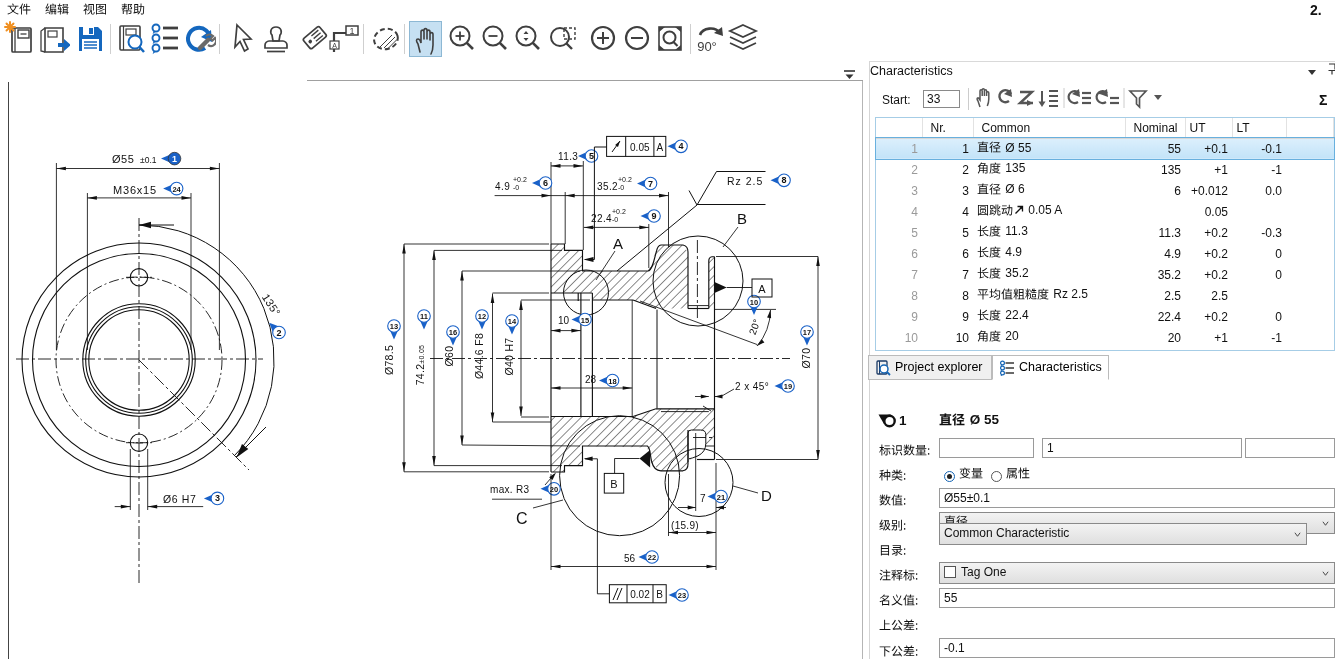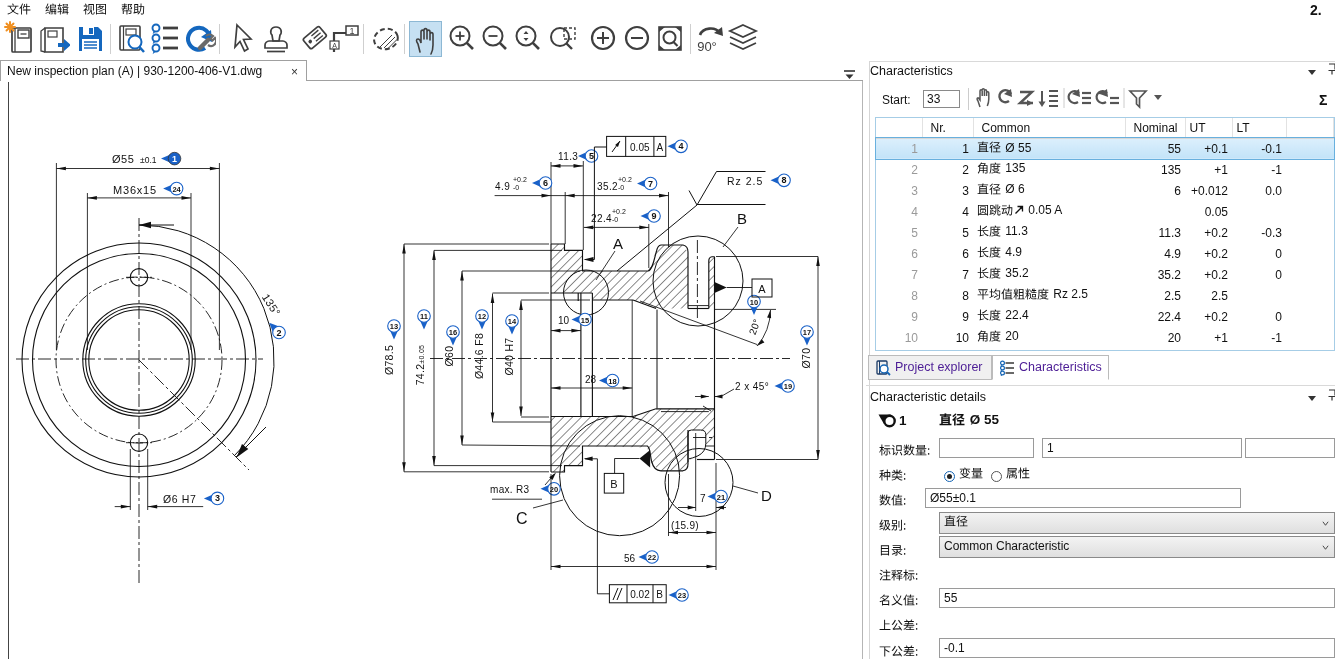--- a/index.html
+++ b/index.html
@@ -28,21 +28,21 @@
 table.chars col.g3 { width:60px; } table.chars col.g4 { width:47px; } table.chars col.g5 { width:54px; }
 table.chars th { font-weight:normal; text-align:left; border-right:1px solid #e2e2e2; border-bottom:1px solid #d8d8d8; height:20px; padding:0 4px; color:#111; }
 table.chars td { height:21px; padding:0 4px; color:#111; white-space:nowrap; overflow:hidden; }
 table.chars td.c0 { color:#9a9a9a; text-align:right; }
 table.chars td.c1 { text-align:right; }
 table.chars td.c3, table.chars td.c4, table.chars td.c5 { text-align:right; }
 table.chars tr.sel td { background:linear-gradient(#dceffc,#c2e3f8); }
 table.chars tr.sel { outline:1px solid #68b0de; }
 .tframe { position:absolute; left:9px; top:117px; width:460px; height:234px; border:1px solid #a6cde6; }
 .btabs { position:absolute; left:0; top:355px; height:25px; width:469px; font-size:12.5px; }
-.btab { position:absolute; top:0; height:25px; border:1px solid #bbb; padding:4px 8px 0 26px; color:#4c1d95; white-space:nowrap; }
+.btab { position:absolute; top:0; height:25px; border:1px solid #bbb; padding:4px 8px 0 26px; color:#000000; white-space:nowrap; }
 .btab.on { background:#fff; border-bottom:1px solid #fff; }
 .btab.off { background:#f0f0f0; }
 .dethead { position:absolute; left:0; top:385px; width:469px; border-top:1px solid #d9d9d9; height:25px; }
 .drow { position:absolute; color:#111; }
 .din { position:absolute; border:1px solid #9a9a9a; background:#fff; font-size:12px; color:#111; padding:1.5px 4px; height:20px; }
 .dsel { position:absolute; border:1px solid #8a8a8a; background:linear-gradient(#f3f3f3,#dfdfdf); font-size:12px; color:#111; padding:1.5px 4px; height:22px; }
 .chev { position:absolute; right:5px; top:7px; width:7px; height:7px; }
 .radio { display:inline-block; width:11px; height:11px; border:1px solid #555; border-radius:50%; vertical-align:-1.5px; margin-right:4px; background:#fff; }
 .radio.on { border:1px solid #1464b4; }
 .radio.on:after { content:""; display:block; width:5px; height:5px; margin:2px; border-radius:50%; background:#222; }
@@ -210,21 +210,20 @@
       </svg></div>
 <div class="tbtn" style="left:727px"><svg width="32" height="36" viewBox="0 0 32 36">
         <g fill="none" stroke="#3f3f3f" stroke-width="1.8">
           <path d="M16,4 L29,10 16,16 3,10 Z"></path>
           <path d="M3,16 l13,6 13,-6"></path>
           <path d="M3,22 l13,6 13,-6"></path>
         </g>
       </svg></div>
 </div>
 <div class="tabbar">
-  <div class="tab">New inspection plan (A) | 930-1200-406-V1.dwg<span class="x">×</span></div>
   <div class="tabline"></div>
 </div>
 <div class="dockbtn"><svg width="13" height="12" viewBox="0 0 13 12">
       <line x1="1" y1="2" x2="12" y2="2" stroke="#333" stroke-width="1.6"></line>
       <polygon points="2.5,5.5 10.5,5.5 6.5,10" fill="#333"></polygon>
     </svg></div>
 <div class="ver">2.</div>
 <div class="drawwrap">
 <svg width="863" height="578" viewBox="0 81 863 578" font-family="Liberation Sans, sans-serif">
 <defs>
@@ -776,27 +775,20 @@
             <polygon points="2.2,9.4 1.4,11.6 3.2,10.3"></polygon>
             <polygon points="2.2,14.4 1.4,16.6 3.2,15.3"></polygon>
           </g>
         <g stroke="#444" stroke-width="1.6">
             <line x1="6.5" y1="3" x2="15" y2="3"></line>
             <line x1="6.5" y1="8" x2="15" y2="8"></line>
             <line x1="6.5" y1="13" x2="15" y2="13"></line>
           </g>
       </svg>Characteristics</div>
   </div>
-  <div class="dethead">
-    <div class="phead" style="top:4px">Characteristic details</div>
-    <div class="parrow" style="left:442px;top:10px"></div>
-    <div class="ppin" style="left:462px;top:3px"><svg width="10" height="12" viewBox="0 0 10 12">
-          <path d="M1,1 h6 v5 h1.5 v1.5 h-8 M4,7.5 v4" stroke="#333" stroke-width="1.2" fill="none"></path>
-        </svg></div>
-  </div>
   <svg style="position:absolute;left:12px;top:412px" width="19" height="17" viewBox="0 0 19 17">
     <polygon points="0.5,2.5 13,2.5 6,12" fill="#111"></polygon>
     <circle cx="11.5" cy="9" r="5.2" fill="#fff" stroke="#111" stroke-width="2.4"></circle>
   </svg>
   <div class="drow" style="left:33px;top:413px;font-weight:bold;font-size:13.5px">1</div>
   <div class="drow" style="left:73px;top:412px"><svg style="vertical-align:-5.5px" width="27" height="17" viewBox="0 0 27 17">
         <path transform="translate(0.0,11.4) scale(0.013000,-0.013000)" d="M172 621V48H42V-60H960V48H832V621H525L536 672H934V779H557L567 840L433 853L428 779H67V672H415L407 621ZM288 382H710V332H288ZM288 470V522H710V470ZM288 244H710V191H288ZM288 48V103H710V48Z" fill="#111"></path>
         <path transform="translate(13.0,11.4) scale(0.013000,-0.013000)" d="M239 848C196 782 107 700 29 652C47 627 76 578 88 551C183 612 285 710 352 802ZM392 800V692H727C626 584 462 492 306 444C330 420 362 374 378 345C475 379 573 426 661 485C747 443 849 389 900 351L966 447C918 479 834 522 756 557C823 615 880 681 921 756L835 805L815 800ZM394 337V227H592V44H339V-66H962V44H716V227H907V337ZM264 629C206 531 107 433 19 370C37 341 67 275 75 249C102 271 131 296 159 323V-90H281V459C314 501 343 543 368 585Z" fill="#111"></path>
       </svg><span style="font-weight:bold;font-size:13.5px">&nbsp;Ø 55</span></div>
 <div class="drow" style="left:13px;top:444px"><svg width="52" height="16" viewBox="0 0 52 16">
@@ -819,45 +811,48 @@
         <path transform="translate(12.0,10.6) scale(0.012000,-0.012000)" d="M250 665H747V610H250ZM250 763H747V709H250ZM177 808V565H822V808ZM52 522V465H949V522ZM230 273H462V215H230ZM535 273H777V215H535ZM230 373H462V317H230ZM535 373H777V317H535ZM47 3V-55H955V3H535V61H873V114H535V169H851V420H159V169H462V114H131V61H462V3Z" fill="#111"></path>
       </svg>&nbsp;&nbsp;<span class="radio"></span><svg style="vertical-align:-3px" width="25" height="16" viewBox="0 0 25 16">
         <path transform="translate(0.0,10.6) scale(0.012000,-0.012000)" d="M214 736H811V647H214ZM140 796V504C140 344 131 121 32 -36C51 -43 84 -62 98 -74C200 90 214 334 214 504V587H886V796ZM360 381H537V310H360ZM605 381H787V310H605ZM668 120 698 76 605 73V150H832V-12C832 -22 829 -26 817 -26C805 -27 768 -27 724 -25C731 -41 740 -62 743 -79C806 -79 847 -79 871 -70C896 -60 902 -45 902 -12V204H605V261H858V429H605V488C694 495 778 505 843 517L798 563C678 540 453 527 271 524C278 511 285 489 287 475C366 475 453 478 537 483V429H292V261H537V204H252V-81H321V150H537V71L361 65L365 8C463 12 596 19 729 26L755 -22L802 -4C784 32 746 91 713 134Z" fill="#111"></path>
         <path transform="translate(12.0,10.6) scale(0.012000,-0.012000)" d="M172 840V-79H247V840ZM80 650C73 569 55 459 28 392L87 372C113 445 131 560 137 642ZM254 656C283 601 313 528 323 483L379 512C368 554 337 625 307 679ZM334 27V-44H949V27H697V278H903V348H697V556H925V628H697V836H621V628H497C510 677 522 730 532 782L459 794C436 658 396 522 338 435C356 427 390 410 405 400C431 443 454 496 474 556H621V348H409V278H621V27Z" fill="#111"></path>
       </svg></div>
 <div class="drow" style="left:13px;top:494px"><svg width="28" height="16" viewBox="0 0 28 16">
         <path transform="translate(0.0,10.6) scale(0.012000,-0.012000)" d="M443 821C425 782 393 723 368 688L417 664C443 697 477 747 506 793ZM88 793C114 751 141 696 150 661L207 686C198 722 171 776 143 815ZM410 260C387 208 355 164 317 126C279 145 240 164 203 180C217 204 233 231 247 260ZM110 153C159 134 214 109 264 83C200 37 123 5 41 -14C54 -28 70 -54 77 -72C169 -47 254 -8 326 50C359 30 389 11 412 -6L460 43C437 59 408 77 375 95C428 152 470 222 495 309L454 326L442 323H278L300 375L233 387C226 367 216 345 206 323H70V260H175C154 220 131 183 110 153ZM257 841V654H50V592H234C186 527 109 465 39 435C54 421 71 395 80 378C141 411 207 467 257 526V404H327V540C375 505 436 458 461 435L503 489C479 506 391 562 342 592H531V654H327V841ZM629 832C604 656 559 488 481 383C497 373 526 349 538 337C564 374 586 418 606 467C628 369 657 278 694 199C638 104 560 31 451 -22C465 -37 486 -67 493 -83C595 -28 672 41 731 129C781 44 843 -24 921 -71C933 -52 955 -26 972 -12C888 33 822 106 771 198C824 301 858 426 880 576H948V646H663C677 702 689 761 698 821ZM809 576C793 461 769 361 733 276C695 366 667 468 648 576Z" fill="#111"></path>
         <path transform="translate(12.0,10.6) scale(0.012000,-0.012000)" d="M599 840C596 810 591 774 586 738H329V671H574C568 637 562 605 555 578H382V14H286V-51H958V14H869V578H623C631 605 639 637 646 671H928V738H661L679 835ZM450 14V97H799V14ZM450 379H799V293H450ZM450 435V519H799V435ZM450 239H799V152H450ZM264 839C211 687 124 538 32 440C45 422 66 383 74 366C103 398 132 435 159 475V-80H229V589C269 661 304 739 333 817Z" fill="#111"></path>
         <path transform="translate(24.0,10.6) scale(0.012000,-0.012000)" d="M139 390C175 390 205 418 205 460C205 501 175 530 139 530C102 530 73 501 73 460C73 418 102 390 139 390ZM139 -13C175 -13 205 15 205 56C205 98 175 126 139 126C102 126 73 98 73 56C73 15 102 -13 139 -13Z" fill="#111"></path>
       </svg></div>
-  <div class="din" style="left:59px;top:488px;width:316px">Ø55±0.1</div>
+  <div class="din" style="left:73px;top:488px;width:396px">Ø55±0.1</div>
 <div class="drow" style="left:13px;top:519px"><svg width="28" height="16" viewBox="0 0 28 16">
         <path transform="translate(0.0,10.6) scale(0.012000,-0.012000)" d="M42 56 60 -18C155 18 280 66 398 113L383 178C258 132 127 84 42 56ZM400 775V705H512C500 384 465 124 329 -36C347 -46 382 -70 395 -82C481 30 528 177 555 355C589 273 631 197 680 130C620 63 548 12 470 -24C486 -36 512 -64 523 -82C597 -45 666 6 726 73C781 10 844 -42 915 -78C926 -59 949 -32 966 -18C894 16 829 67 773 130C842 223 895 341 926 486L879 505L865 502H763C788 584 817 689 840 775ZM587 705H746C722 611 692 506 667 436H839C814 339 775 257 726 187C659 278 607 386 572 499C579 564 583 633 587 705ZM55 423C70 430 94 436 223 453C177 387 134 334 115 313C84 275 60 250 38 246C46 227 57 192 61 177C83 193 117 206 384 286C381 302 379 331 379 349L183 294C257 382 330 487 393 593L330 631C311 593 289 556 266 520L134 506C195 593 255 703 301 809L232 841C189 719 113 589 90 555C67 521 50 498 31 493C40 474 51 438 55 423Z" fill="#111"></path>
         <path transform="translate(12.0,10.6) scale(0.012000,-0.012000)" d="M626 720V165H699V720ZM838 821V18C838 0 832 -5 813 -6C795 -7 737 -7 669 -5C681 -27 692 -61 696 -81C785 -81 838 -79 870 -66C900 -54 913 -31 913 19V821ZM162 728H420V536H162ZM93 796V467H492V796ZM235 442 230 355H56V287H223C205 148 160 38 33 -28C49 -40 71 -66 80 -84C223 -5 273 125 294 287H433C424 99 414 27 398 9C390 0 381 -2 366 -2C350 -2 311 -2 268 2C280 -18 288 -47 289 -70C333 -72 377 -72 400 -69C427 -67 444 -60 461 -39C487 -9 497 81 508 322C508 333 509 355 509 355H301L306 442Z" fill="#111"></path>
         <path transform="translate(24.0,10.6) scale(0.012000,-0.012000)" d="M139 390C175 390 205 418 205 460C205 501 175 530 139 530C102 530 73 501 73 460C73 418 102 390 139 390ZM139 -13C175 -13 205 15 205 56C205 98 175 126 139 126C102 126 73 98 73 56C73 15 102 -13 139 -13Z" fill="#111"></path>
       </svg></div>
   <div class="dsel" style="left:73px;top:512px;width:396px"><svg style="vertical-align:-3px" width="25" height="16" viewBox="0 0 25 16">
         <path transform="translate(0.0,10.6) scale(0.012000,-0.012000)" d="M189 606V26H46V-43H956V26H818V606H497L514 686H925V753H526L540 833L457 841L448 753H75V686H439L425 606ZM262 399H742V319H262ZM262 457V542H742V457ZM262 261H742V174H262ZM262 26V116H742V26Z" fill="#111"></path>
         <path transform="translate(12.0,10.6) scale(0.012000,-0.012000)" d="M257 838C214 767 127 684 49 632C62 617 81 588 89 570C177 630 270 723 328 810ZM384 787V718H768C666 586 479 476 312 421C328 406 347 378 357 360C454 395 555 445 646 508C742 466 856 406 915 366L957 428C900 464 797 514 707 553C781 612 844 681 887 759L833 790L819 787ZM384 332V262H604V18H322V-52H956V18H680V262H897V332ZM274 617C218 514 124 411 36 345C48 327 69 289 76 273C111 301 146 335 181 373V-80H257V464C288 505 317 548 341 591Z" fill="#111"></path>
       </svg><svg class="chev" viewBox="0 0 8 8">
         <path d="M1,2 L4,6 L7,2" stroke="#444" stroke-width="1.1" fill="none"></path>
       </svg></div>
 <div class="drow" style="left:13px;top:544px"><svg width="28" height="16" viewBox="0 0 28 16">
         <path transform="translate(0.0,10.6) scale(0.012000,-0.012000)" d="M233 470H759V305H233ZM233 542V704H759V542ZM233 233H759V67H233ZM158 778V-74H233V-6H759V-74H837V778Z" fill="#111"></path>
         <path transform="translate(12.0,10.6) scale(0.012000,-0.012000)" d="M134 317C199 281 278 224 316 186L369 238C329 276 248 329 185 363ZM134 784V715H740L736 623H164V554H732L726 462H67V395H461V212C316 152 165 91 68 54L108 -13C206 29 337 85 461 140V2C461 -12 456 -16 440 -17C424 -18 368 -18 309 -16C319 -35 331 -63 335 -82C413 -82 464 -82 495 -71C527 -60 537 -42 537 1V236C623 106 748 9 904 -40C914 -20 937 9 953 25C845 54 751 107 675 177C739 216 814 272 874 323L810 370C765 325 691 266 629 224C592 266 561 314 537 365V395H940V462H804C813 565 820 688 822 784L763 788L750 784Z" fill="#111"></path>
         <path transform="translate(24.0,10.6) scale(0.012000,-0.012000)" d="M139 390C175 390 205 418 205 460C205 501 175 530 139 530C102 530 73 501 73 460C73 418 102 390 139 390ZM139 -13C175 -13 205 15 205 56C205 98 175 126 139 126C102 126 73 98 73 56C73 15 102 -13 139 -13Z" fill="#111"></path>
       </svg></div>
-  <div class="dsel" style="left:73px;top:536px;width:396px">Common Characteristic<svg class="chev" viewBox="0 0 8 8">
+  <div class="dsel" style="left:73px;top:523px;width:368px">Common Characteristic<svg class="chev" viewBox="0 0 8 8">
         <path d="M1,2 L4,6 L7,2" stroke="#444" stroke-width="1.1" fill="none"></path>
       </svg></div>
 <div class="drow" style="left:13px;top:569px"><svg width="40" height="16" viewBox="0 0 40 16">
         <path transform="translate(0.0,10.6) scale(0.012000,-0.012000)" d="M94 774C159 743 242 695 284 662L327 724C284 755 200 800 136 828ZM42 497C105 467 187 420 227 388L269 451C227 482 144 526 83 553ZM71 -18 134 -69C194 24 263 150 316 255L262 305C204 191 125 59 71 -18ZM548 819C582 767 617 697 631 653L704 682C689 726 651 793 616 844ZM334 649V578H597V352H372V281H597V23H302V-49H962V23H675V281H902V352H675V578H938V649Z" fill="#111"></path>
         <path transform="translate(12.0,10.6) scale(0.012000,-0.012000)" d="M60 666C89 621 118 560 130 521L184 543C172 581 141 641 112 685ZM381 695C364 651 332 584 308 544L359 527C385 565 414 623 440 676ZM464 788V721H509C543 653 588 593 642 542C570 497 491 462 414 440V479H284V742C340 750 392 761 435 773L395 831C311 806 163 787 41 776C49 761 57 736 60 720C109 723 162 727 215 733V479H50V414H202C162 314 94 200 32 140C44 121 62 88 69 66C120 123 174 216 215 309V-81H284V325C322 281 366 227 386 199L434 251C412 276 318 374 284 404V414H414V437C427 422 444 396 452 379C534 407 619 446 695 497C765 444 846 404 935 378C944 397 962 426 976 441C894 461 817 494 752 538C831 600 899 677 942 767L897 791L884 788ZM839 721C802 668 753 620 696 579C647 620 606 668 575 721ZM656 409V320H474V252H656V149H434V82H656V-81H731V82H951V149H731V252H909V320H731V409Z" fill="#111"></path>
         <path transform="translate(24.0,10.6) scale(0.012000,-0.012000)" d="M466 764V693H902V764ZM779 325C826 225 873 95 888 16L957 41C940 120 892 247 843 345ZM491 342C465 236 420 129 364 57C381 49 411 28 425 18C479 94 529 211 560 327ZM422 525V454H636V18C636 5 632 1 617 0C604 0 557 -1 505 1C515 -22 526 -54 529 -76C599 -76 645 -74 674 -62C703 -49 712 -26 712 17V454H956V525ZM202 840V628H49V558H186C153 434 88 290 24 215C38 196 58 165 66 145C116 209 165 314 202 422V-79H277V444C311 395 351 333 368 301L412 360C392 388 306 498 277 531V558H408V628H277V840Z" fill="#111"></path>
         <path transform="translate(36.0,10.6) scale(0.012000,-0.012000)" d="M139 390C175 390 205 418 205 460C205 501 175 530 139 530C102 530 73 501 73 460C73 418 102 390 139 390ZM139 -13C175 -13 205 15 205 56C205 98 175 126 139 126C102 126 73 98 73 56C73 15 102 -13 139 -13Z" fill="#111"></path>
+      </svg></div>
+  <div class="dsel" style="left:73px;top:562px;width:396px"><span class="cb"></span>Tag One<svg class="chev" viewBox="0 0 8 8">
+        <path d="M1,2 L4,6 L7,2" stroke="#444" stroke-width="1.1" fill="none"></path>
       </svg></div>
 <div class="drow" style="left:13px;top:594px"><svg width="40" height="16" viewBox="0 0 40 16">
         <path transform="translate(0.0,10.6) scale(0.012000,-0.012000)" d="M263 529C314 494 373 446 417 406C300 344 171 299 47 273C61 256 79 224 86 204C141 217 197 233 252 253V-79H327V-27H773V-79H849V340H451C617 429 762 553 844 713L794 744L781 740H427C451 768 473 797 492 826L406 843C347 747 233 636 69 559C87 546 111 519 122 501C217 550 296 609 361 671H733C674 583 587 508 487 445C440 486 374 536 321 572ZM773 42H327V271H773Z" fill="#111"></path>
         <path transform="translate(12.0,10.6) scale(0.012000,-0.012000)" d="M413 819C449 744 494 642 512 576L580 604C560 670 516 768 478 844ZM792 767C730 575 638 405 503 268C377 395 279 553 214 725L145 703C218 516 318 349 447 214C338 118 203 40 36 -15C50 -31 68 -60 77 -79C249 -19 388 62 501 162C616 56 752 -27 910 -79C922 -59 945 -28 962 -12C808 35 672 114 558 216C701 361 798 539 869 743Z" fill="#111"></path>
         <path transform="translate(24.0,10.6) scale(0.012000,-0.012000)" d="M599 840C596 810 591 774 586 738H329V671H574C568 637 562 605 555 578H382V14H286V-51H958V14H869V578H623C631 605 639 637 646 671H928V738H661L679 835ZM450 14V97H799V14ZM450 379H799V293H450ZM450 435V519H799V435ZM450 239H799V152H450ZM264 839C211 687 124 538 32 440C45 422 66 383 74 366C103 398 132 435 159 475V-80H229V589C269 661 304 739 333 817Z" fill="#111"></path>
         <path transform="translate(36.0,10.6) scale(0.012000,-0.012000)" d="M139 390C175 390 205 418 205 460C205 501 175 530 139 530C102 530 73 501 73 460C73 418 102 390 139 390ZM139 -13C175 -13 205 15 205 56C205 98 175 126 139 126C102 126 73 98 73 56C73 15 102 -13 139 -13Z" fill="#111"></path>
       </svg></div>
   <div class="din" style="left:73px;top:588px;width:396px">55</div>
 <div class="drow" style="left:13px;top:619px"><svg width="40" height="16" viewBox="0 0 40 16">
         <path transform="translate(0.0,10.6) scale(0.012000,-0.012000)" d="M427 825V43H51V-32H950V43H506V441H881V516H506V825Z" fill="#111"></path>

